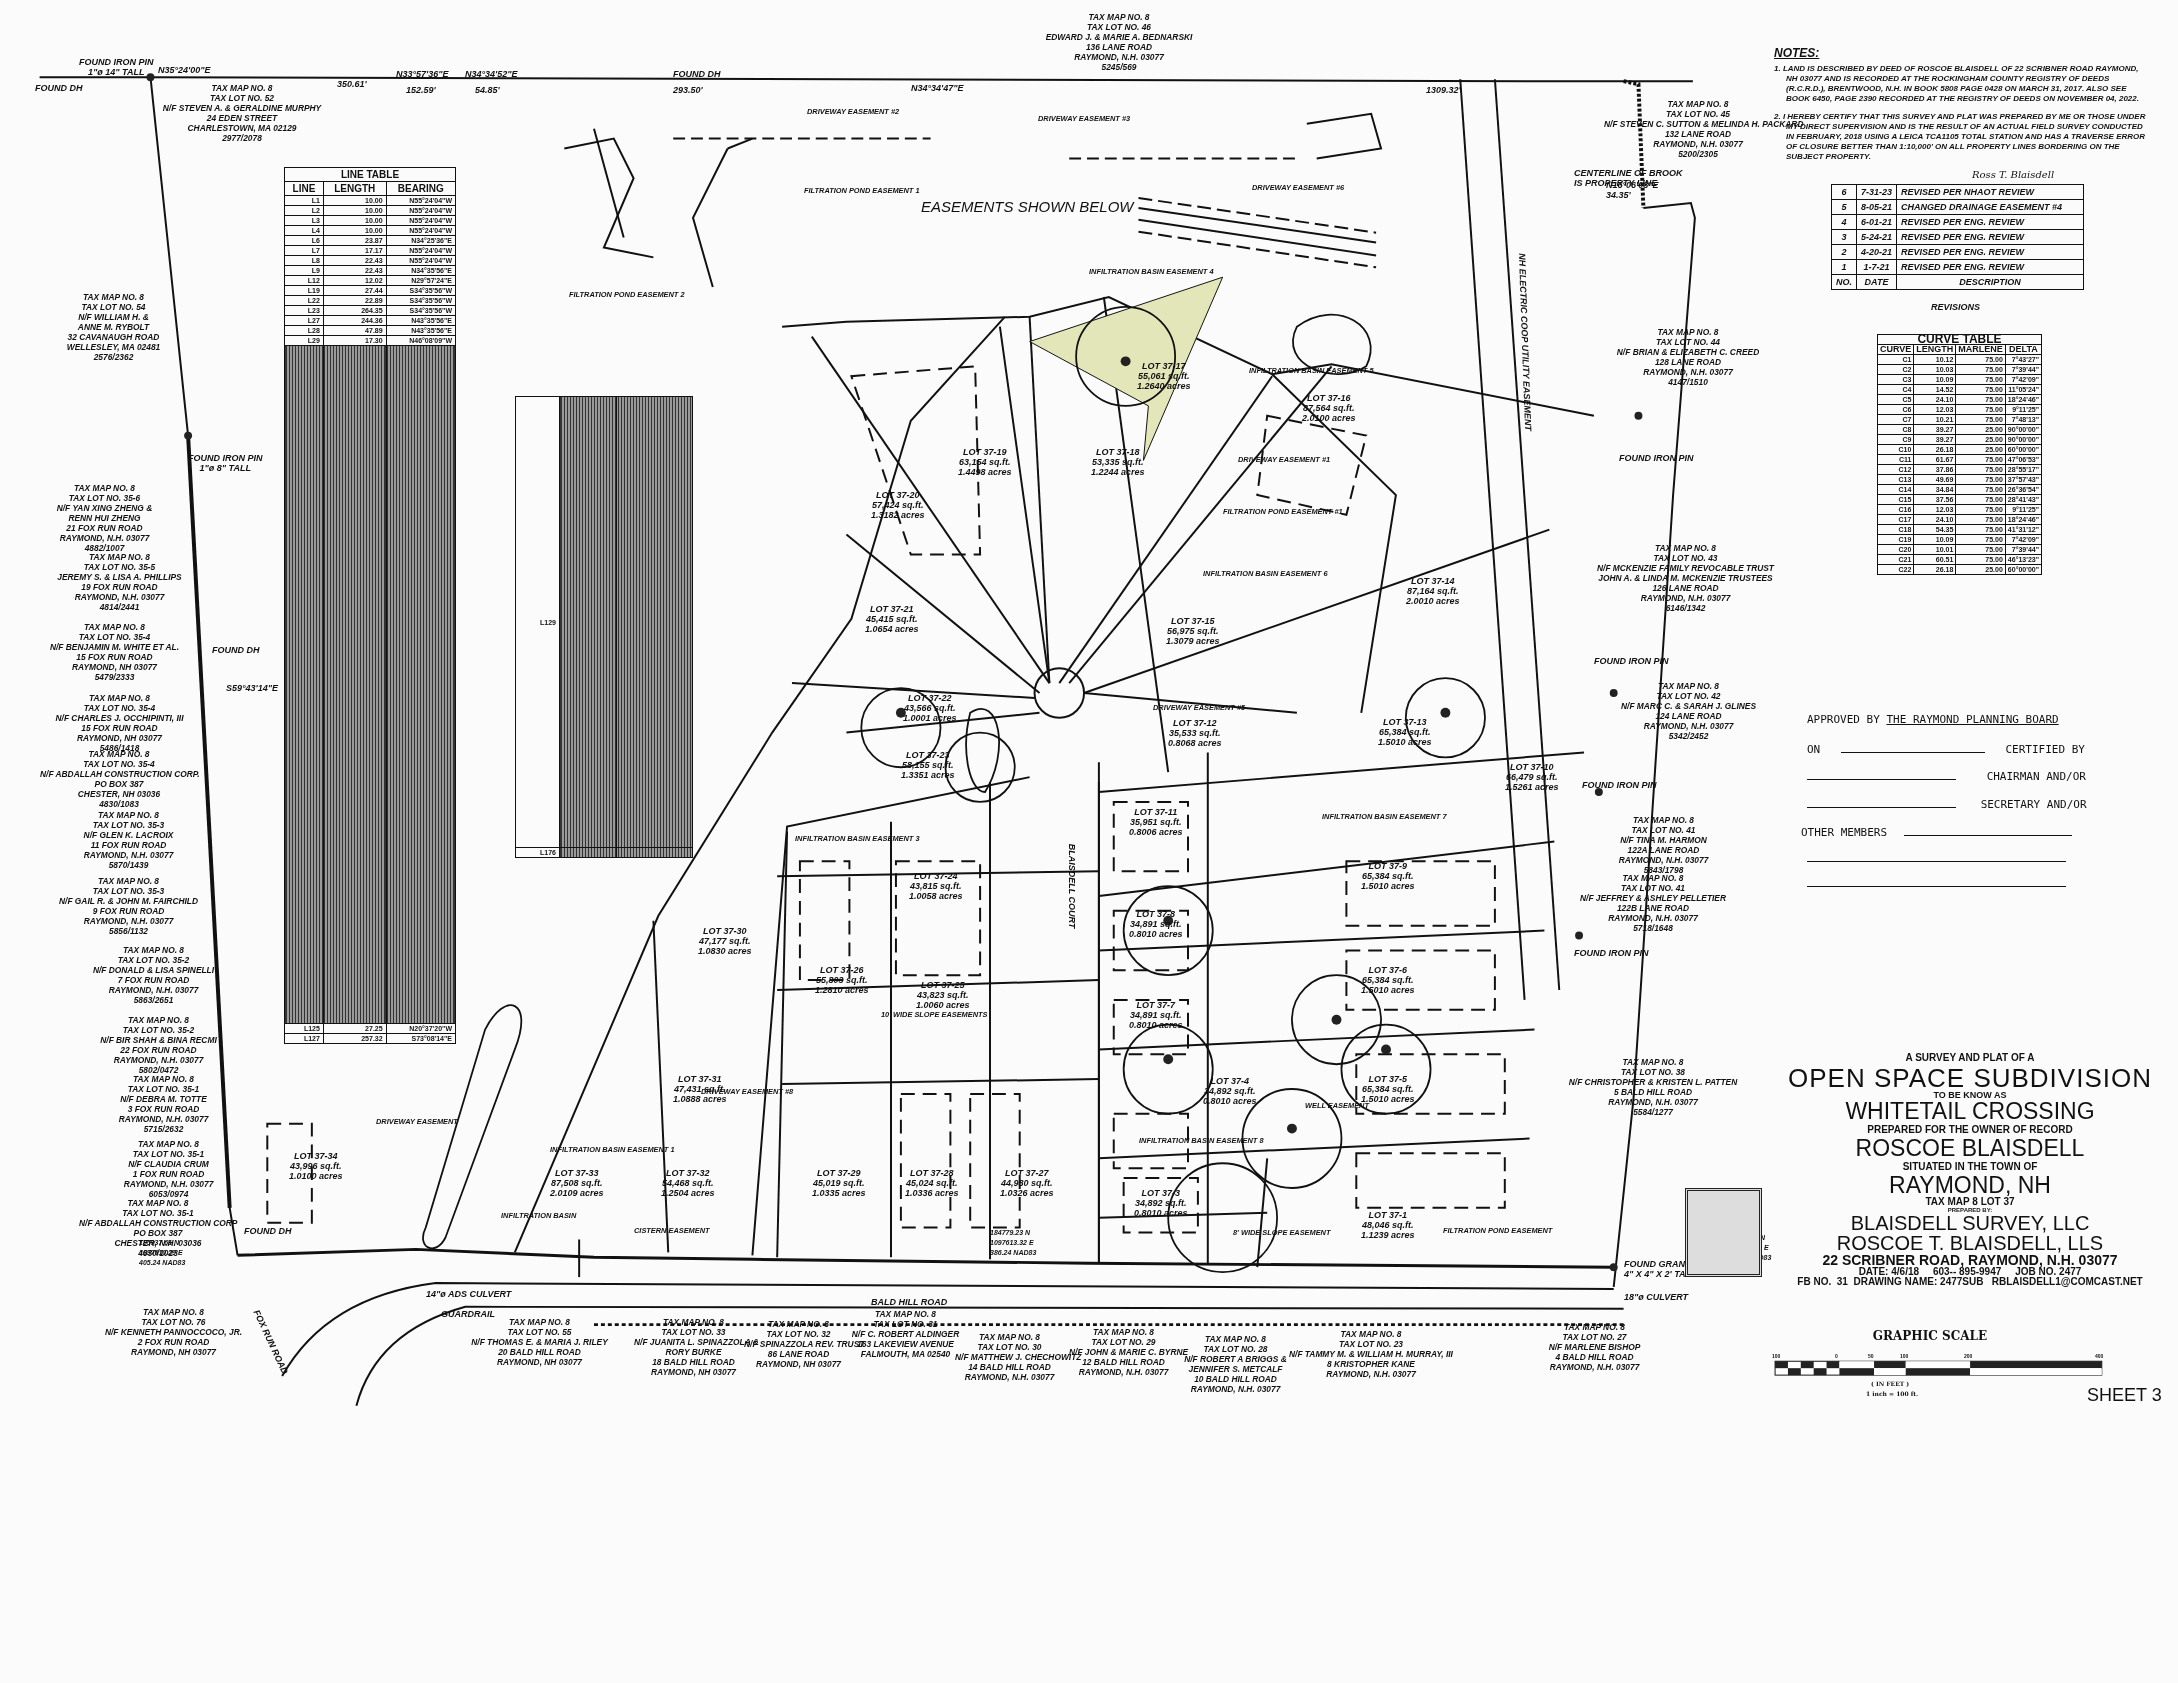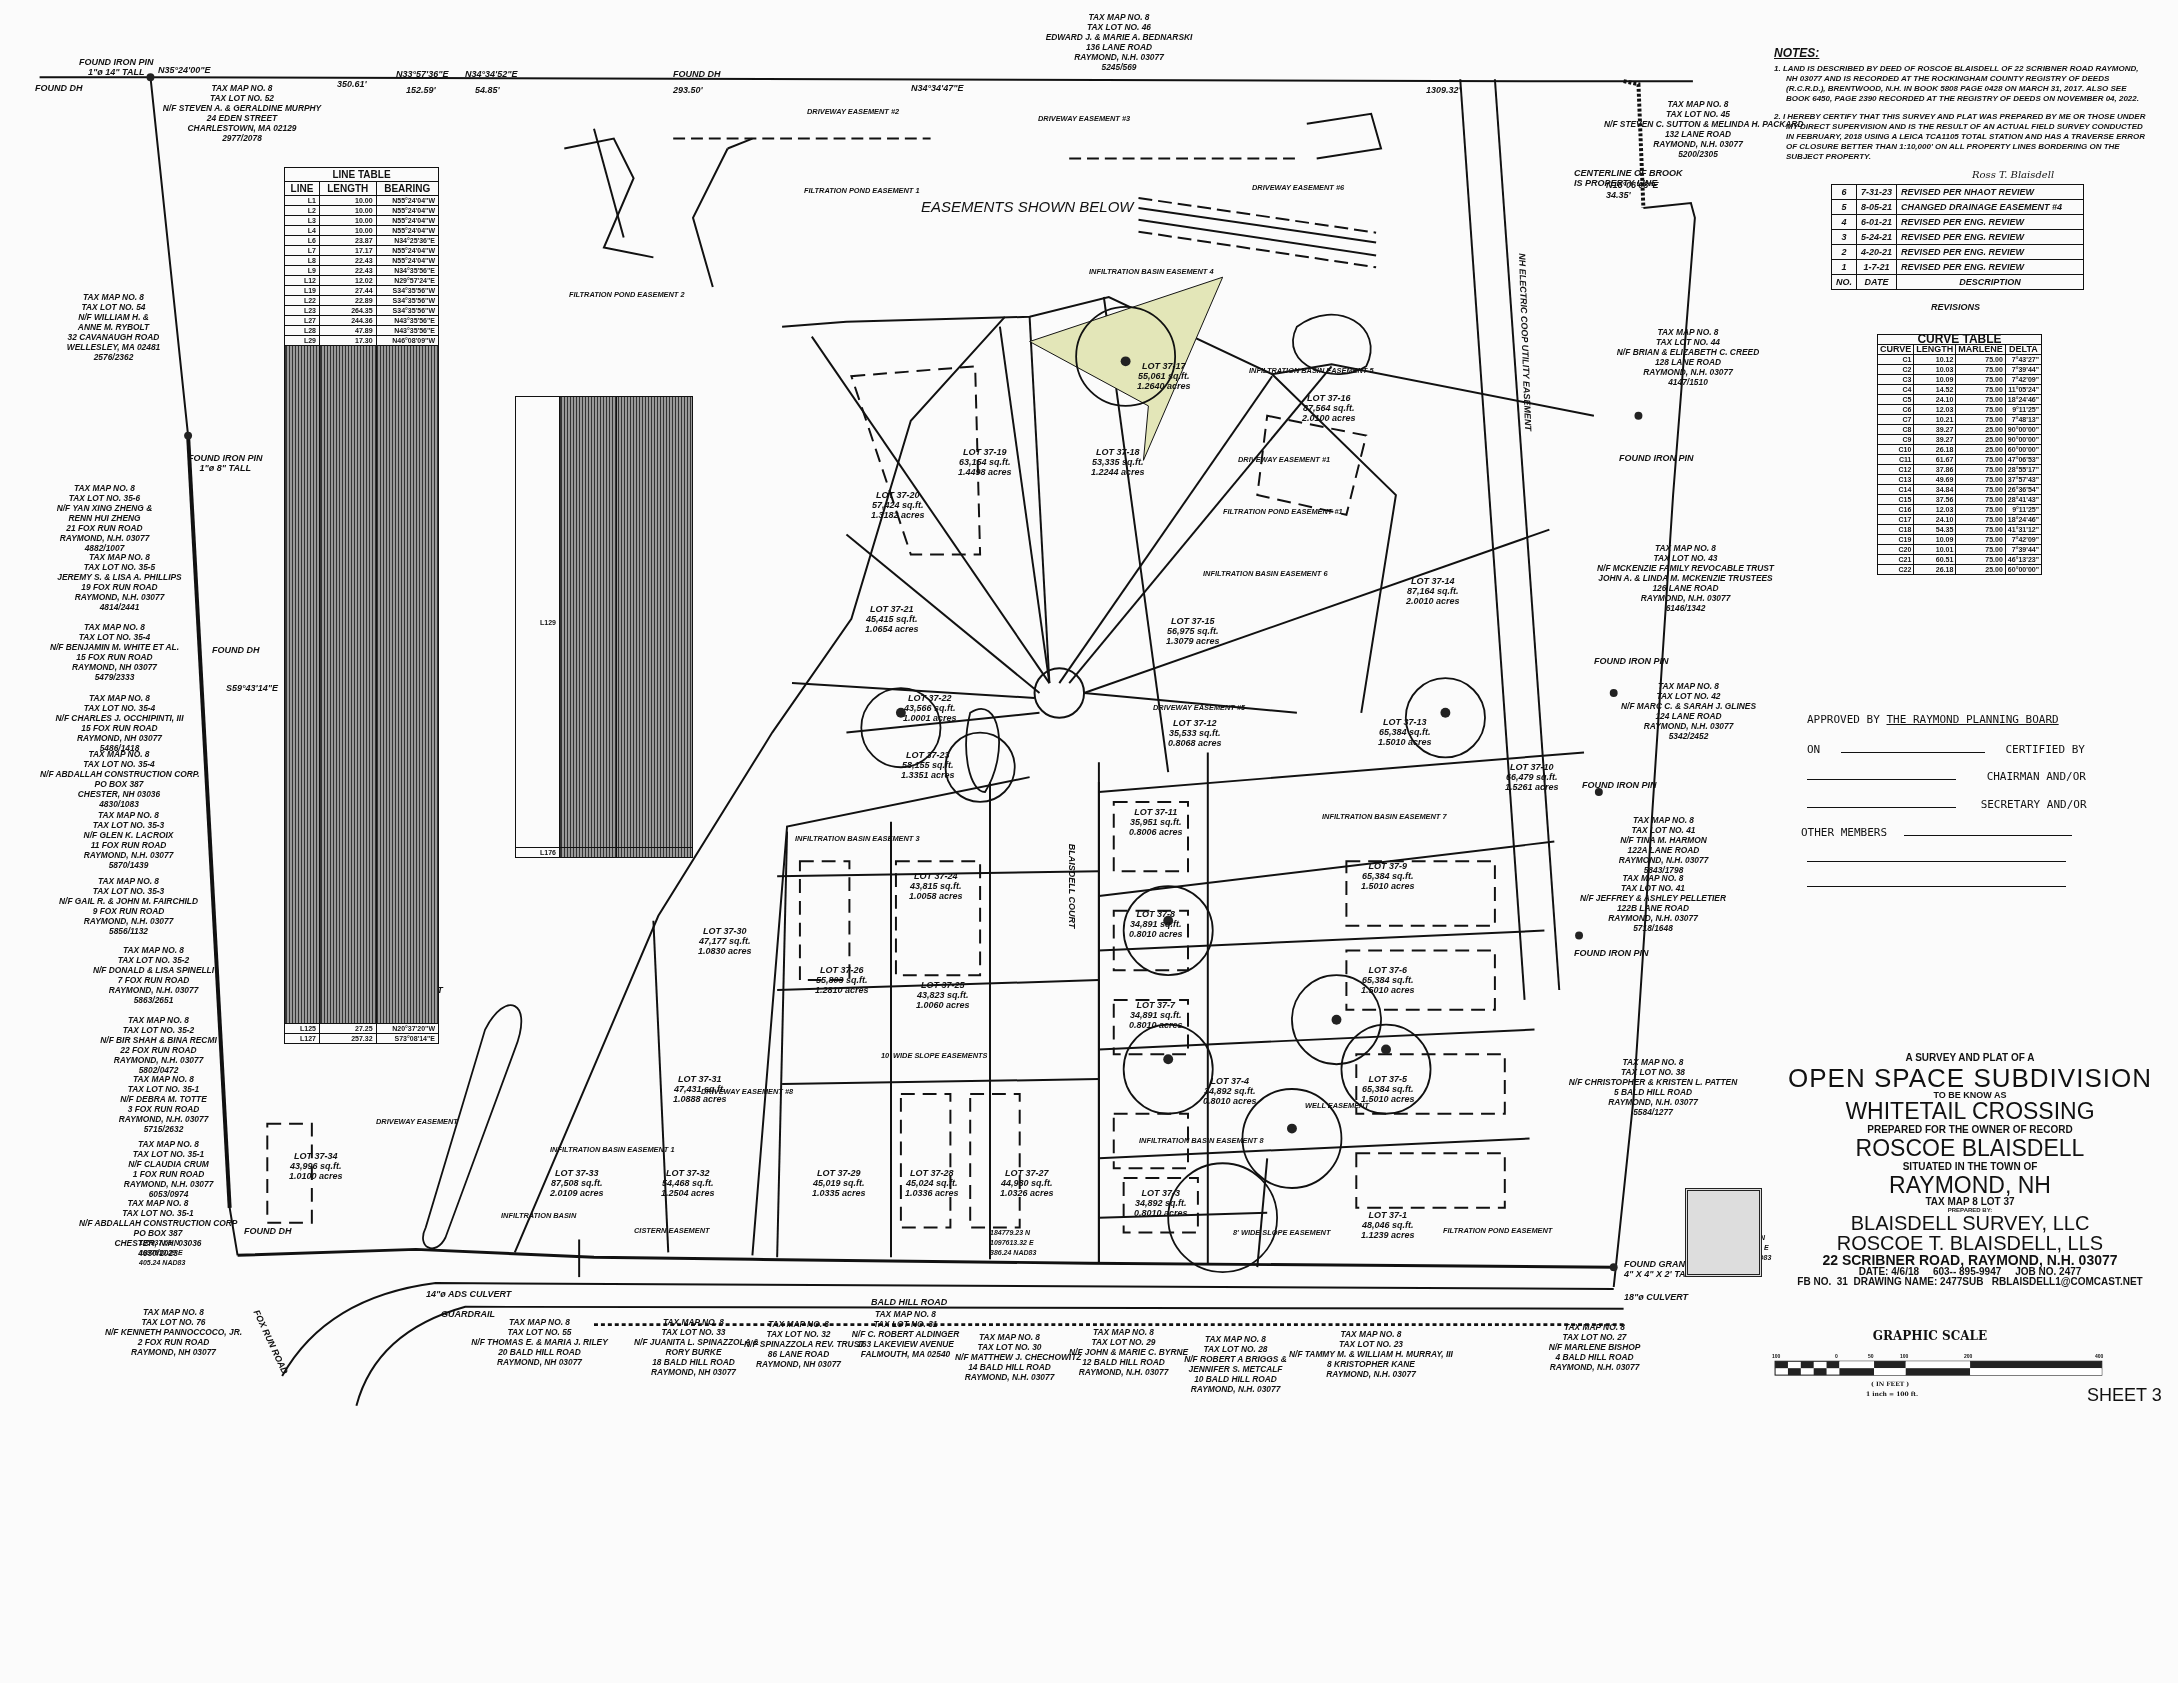--- a/index.html
+++ b/index.html
@@ -428,21 +428,21 @@
   <div class="easel" style="left:807px;top:107px;">DRIVEWAY EASEMENT #2</div>
   <div class="easel" style="left:1038px;top:114px;">DRIVEWAY EASEMENT #3</div>
   <div class="easel" style="left:1153px;top:703px;">DRIVEWAY EASEMENT #5</div>
   <div class="easel" style="left:1252px;top:183px;">DRIVEWAY EASEMENT #6</div>
   <div class="easel" style="left:701px;top:1087px;">DRIVEWAY EASEMENT #8</div>
   <div class="easel" style="left:804px;top:186px;">FILTRATION POND EASEMENT 1</div>
   <div class="easel" style="left:569px;top:290px;">FILTRATION POND EASEMENT 2</div>
   <div class="easel" style="left:1223px;top:507px;">FILTRATION POND EASEMENT #1</div>
   <div class="easel" style="left:1443px;top:1226px;">FILTRATION POND EASEMENT</div>
   <div class="easel" style="left:1305px;top:1101px;">WELL EASEMENT</div>
-  <div class="easel" style="left:881px;top:1051px;">10' WIDE SLOPE EASEMENTS</div>
+  <div class="easel" style="left:881px;top:1010px;">10' WIDE SLOPE EASEMENTS</div>
   <div class="easel" style="left:1233px;top:1228px;">8' WIDE SLOPE EASEMENT</div>
   <div class="easel" style="left:634px;top:1226px;">CISTERN EASEMENT</div>
 
   <div class="abut" style="left:158px;top:83px;width:168px;">
     <div>TAX MAP NO. 8</div>
       <div>TAX LOT NO. 52</div>
       <div>N/F STEVEN A. &amp; GERALDINE MURPHY</div>
       <div>24 EDEN STREET</div>
       <div>CHARLESTOWN, MA 02129</div>
       <div>2977/2078</div>
@@ -684,21 +684,21 @@
   </div>
   <div class="abut" style="left:79px;top:1198px;width:158px;">
     <div>TAX MAP NO. 8</div>
       <div>TAX LOT NO. 35-1</div>
       <div>N/F ABDALLAH CONSTRUCTION CORP</div>
       <div>PO BOX 387</div>
       <div>CHESTER, N.H. 03036</div>
       <div>4630/1023</div>
   </div>
 
-  <table class="lt" style="left:284px;top:167px;width:155px;border-radius:17px;">
+  <table class="lt" style="left:284px;top:167px;width:172px;border-radius:17px;">
     <tbody>
         <tr>
           <th colspan="3">LINE TABLE</th>
         </tr>
     <tr>
       <th>LINE</th>
       <th>LENGTH</th>
       <th>BEARING</th>
     </tr>
     <tr>

